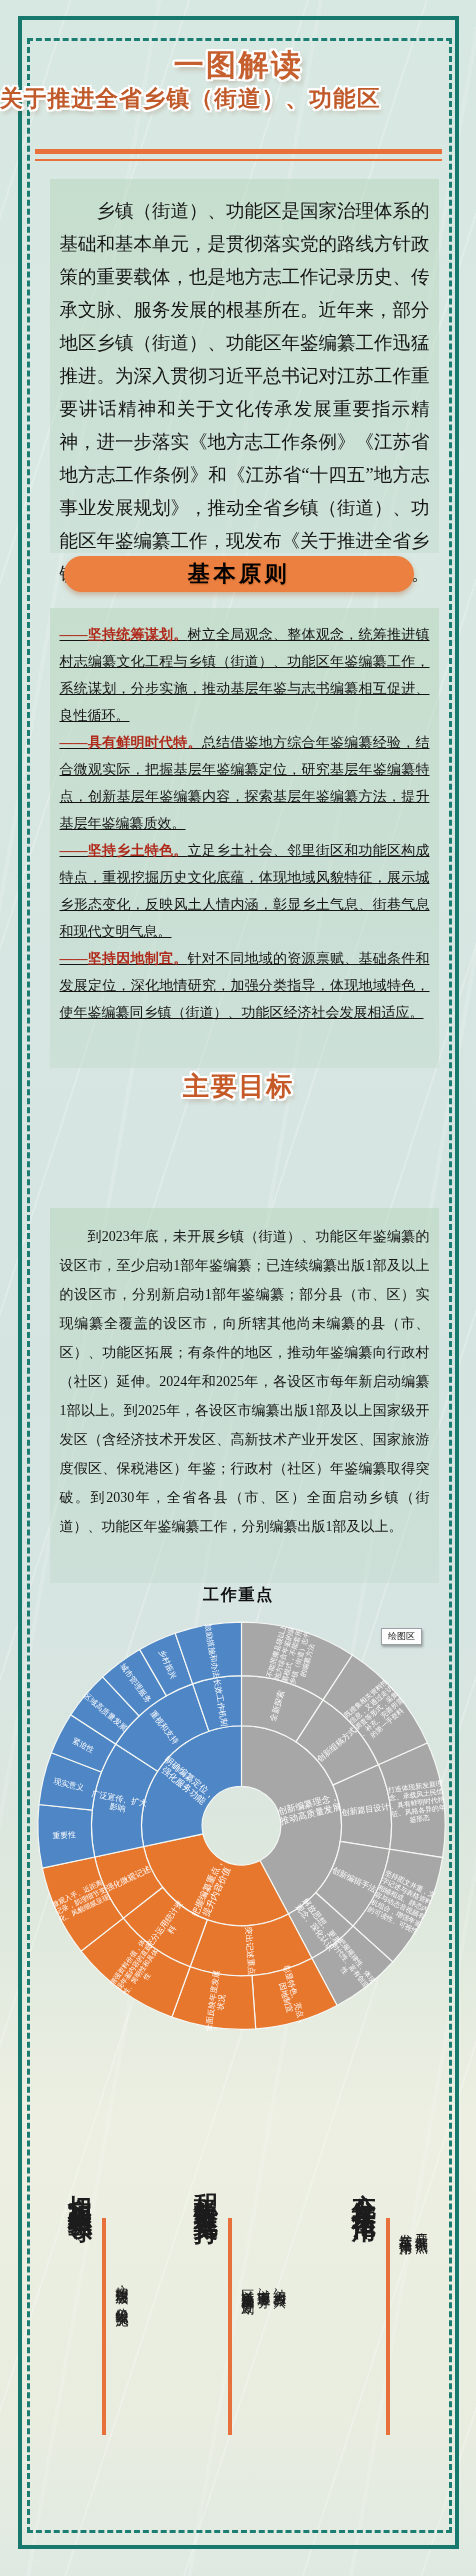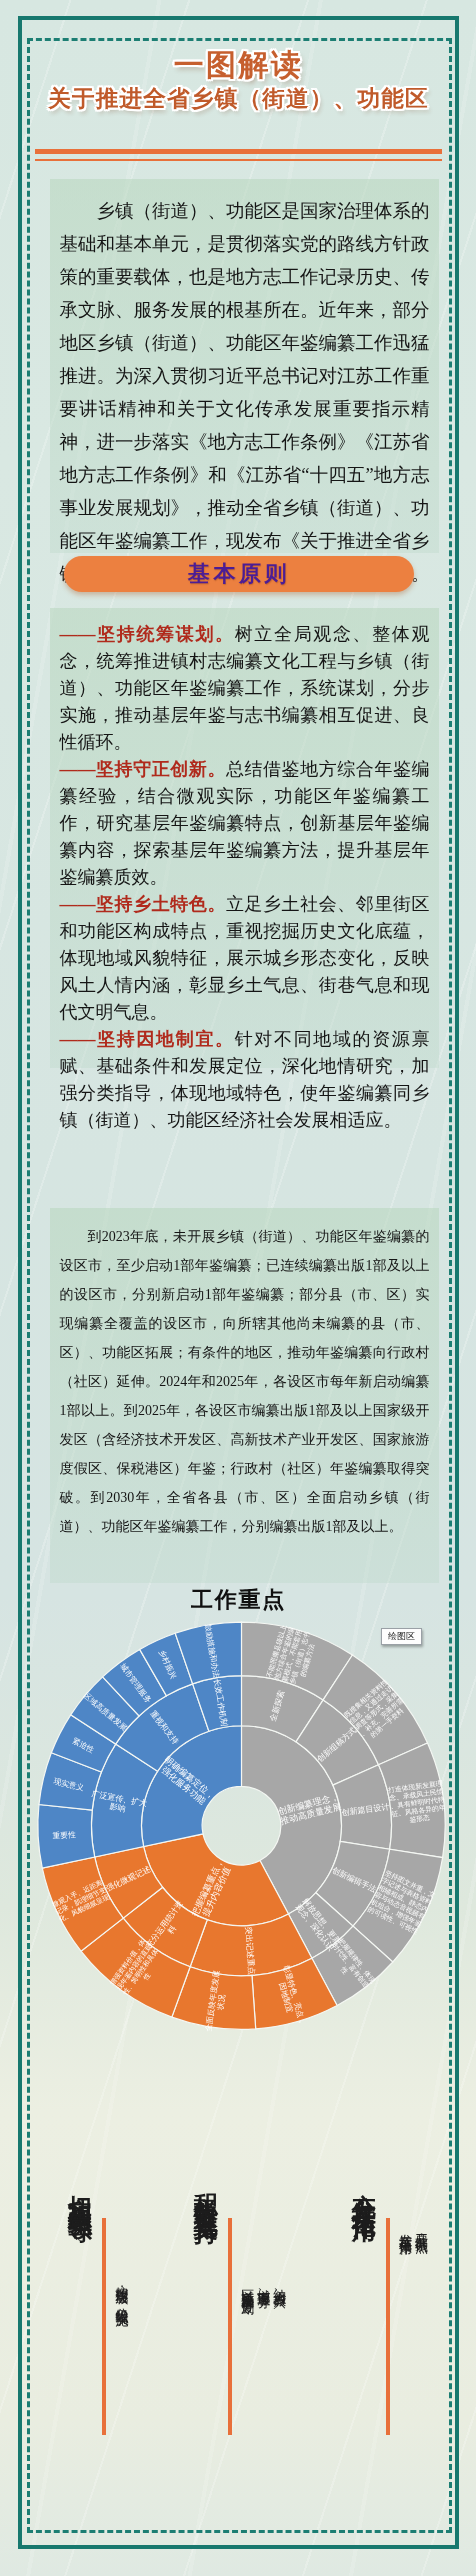--- a/index.html
+++ b/index.html
@@ -7,41 +7,41 @@
   .page{position:relative;width:477px;height:2576px;overflow:hidden;
     background:linear-gradient(180deg,#d7e7e1 0%,#d9e8e2 18%,#d6e5e1 45%,#d6e4e2 62%,#dee8dd 74%,#ecefe2 82%,#e9ede0 94%,#dfe9e2 100%);}
   .page::before{content:"";position:absolute;inset:0;z-index:1;pointer-events:none;
     background:repeating-linear-gradient(108deg,rgba(255,255,255,0) 0 66px,rgba(255,255,255,.22) 66px 68px,rgba(255,255,255,0) 68px 113px),
                repeating-linear-gradient(100deg,rgba(255,255,255,0) 0 155px,rgba(255,255,255,.14) 155px 159px);}
   .frame-solid{position:absolute;left:18px;right:18px;top:15.5px;bottom:27px;border:4.8px solid #17786e;z-index:2;pointer-events:none;}
   .frame-dashed{position:absolute;left:27px;right:25px;top:38px;bottom:43px;border:3px dashed #1c7e73;z-index:2;pointer-events:none;}
   .content{position:absolute;inset:0;z-index:3;}
   .badge{position:absolute;top:45px;left:0;width:100%;text-align:center;font-size:30px;font-weight:bold;color:#c65f2e;letter-spacing:2.4px;
     text-shadow:-1.8px -1.8px 0 #fff,1.8px -1.8px 0 #fff,-1.8px 1.8px 0 #fff,1.8px 1.8px 0 #fff,0 -2.4px 0 #fff,0 2.4px 0 #fff,-2.4px 0 0 #fff,2.4px 0 0 #fff,3px 4.2px 4.8px rgba(120,60,30,.35);}
-  .main-title{position:absolute;top:83px;left:0;width:100%;text-align:center;font-size:22.6px;font-weight:bold;color:#c05a2a;line-height:32px;letter-spacing:1.2px;
+  .main-title{position:absolute;top:83px;left:0;width:100%;font-size:22.6px;font-weight:bold;color:#c05a2a;line-height:32px;letter-spacing:1.2px;
     text-shadow:-1.8px -1.8px 0 #fff,1.8px -1.8px 0 #fff,-1.8px 1.8px 0 #fff,1.8px 1.8px 0 #fff,0 -2.4px 0 #fff,0 2.4px 0 #fff,-2.4px 0 0 #fff,2.4px 0 0 #fff,2.4px 3.6px 4.2px rgba(120,60,30,.3);}
   .divider-thick{position:absolute;left:35px;right:35px;top:149px;height:5.4px;background:#e8703a;}
   .divider-thin{position:absolute;left:35px;right:35px;top:159px;height:1.8px;background:#e8703a;}
   .panel{position:absolute;left:50px;width:389px;background:linear-gradient(180deg,rgba(183,214,189,.55),rgba(190,217,203,.42));
     font-family:"Liberation Serif","DejaVu Serif",serif;color:#151515;text-align:justify;}
   .panel-intro{top:179px;height:374px;padding:15.5px 9.5px 0 9.5px;font-size:18.5px;line-height:33px;box-sizing:border-box;}
   .indent{text-indent:2em;margin:0;}
-  .pill{position:absolute;left:64px;width:350px;height:36px;border-radius:18px;background:#ec8040;color:#4c1d95;
+  .pill{position:absolute;left:64px;width:350px;height:36px;border-radius:18px;background:#ec8040;color:#000000;
     font-size:22px;font-weight:bold;letter-spacing:3.6px;text-align:center;line-height:36px;
     box-shadow:0 3px 5.4px rgba(170,85,35,.35);text-shadow:0.6px 1.2px 1.2px rgba(150,70,20,.45);}
   .pill-principles{top:556px;}
   .pill-safeguards{top:2099px;}
-  .panel-principles{top:608px;height:460px;padding:13px 9.5px 0 9.5px;font-size:18px;line-height:27px;box-sizing:border-box;}
+  .panel-principles{top:608px;height:460px;padding:13px 9.5px 0 9.5px;font-size:14px;line-height:27px;box-sizing:border-box;text-decoration:underline;}
   .panel-principles p{margin:0;}
   .lead{color:#b02a1c;font-weight:bold;}
   .header-goals{position:absolute;top:1069px;left:0;width:100%;text-align:center;font-size:26px;font-weight:bold;color:#c55a28;letter-spacing:1.8px;
     font-family:"Liberation Serif","DejaVu Serif",serif;
     text-shadow:-1.8px -1.8px 0 #fff,1.8px -1.8px 0 #fff,-1.8px 1.8px 0 #fff,1.8px 1.8px 0 #fff,0 -2.4px 0 #fff,0 2.4px 0 #fff,-2.4px 0 0 #fff,2.4px 0 0 #fff,2.4px 3.6px 4.2px rgba(120,60,30,.3);}
   .panel-goals{top:1208px;height:375px;padding:14.3px 9.5px 0 9.5px;font-size:14px;line-height:29px;box-sizing:border-box;}
-  .chart-title{position:absolute;top:1585px;left:0;width:100%;text-align:center;font-size:22px;font-weight:bold;color:#101010;letter-spacing:1.8px;}
+  .chart-title{position:absolute;top:1585px;left:0;width:100%;text-align:center;font-size:16px;font-weight:bold;color:#101010;letter-spacing:1.8px;}
   .sunburst{position:absolute;left:0;top:1612px;width:477px;height:443px;}
   .plot-tip{position:absolute;left:381px;top:1628px;background:#fdfdfd;border:0.6px solid #9aa0a6;padding:1.2px 6px;font-size:9px;color:#222;
     box-shadow:1.2px 1.8px 2.4px rgba(0,0,0,.3);}
   .safeguards{position:absolute;left:64px;top:2175px;width:365px;height:283px;display:flex;flex-direction:row;justify-content:space-between;}
   .sg-group{display:flex;flex-direction:row;align-items:flex-start;}
   .sg-head{writing-mode:vertical-rl;font-family:"Liberation Serif","DejaVu Serif",serif;font-weight:bold;font-size:24px;letter-spacing:3.6px;color:#1c1c1c;}
   .sg-bar{width:4.2px;height:217px;background:#e8703a;margin:43px 7.2px 0 6px;}
   .sg-note{writing-mode:vertical-rl;white-space:pre-line;font-family:"Liberation Serif","DejaVu Serif",serif;font-size:13px;line-height:16px;color:#1c1c1c;letter-spacing:1.2px;}
   .sunburst text{fill:#ffffff;font-family:"Liberation Sans","DejaVu Sans",sans-serif;}
 </style>
@@ -61,25 +61,26 @@
     <div class="divider-thin"></div>
 
     <div class="panel panel-intro">
       <p class="indent">乡镇（街道）、功能区是国家治理体系的基础和基本单元，是贯彻落实党的路线方针政策的重要载体，也是地方志工作记录历史、传承文脉、服务发展的根基所在。近年来，部分地区乡镇（街道）、功能区年鉴编纂工作迅猛推进。为深入贯彻习近平总书记对江苏工作重要讲话精神和关于文化传承发展重要指示精神，进一步落实《地方志工作条例》《江苏省地方志工作条例》和《江苏省“十四五”地方志事业发展规划》，推动全省乡镇（街道）、功能区年鉴编纂工作，现发布《关于推进全省乡镇（街道）、功能区年鉴编纂工作的意见》。</p>
     </div>
 
     <div class="pill pill-principles">基本原则</div>
 
     <div class="panel panel-principles" id="principles-panel">
         <p><span class="lead">——坚持统筹谋划。</span><span>树立全局观念、整体观念，统筹推进镇村志编纂文化工程与乡镇（街道）、功能区年鉴编纂工作，系统谋划，分步实施，推动基层年鉴与志书编纂相互促进、良性循环。</span></p>
-        <p><span class="lead">——坚持守正创新。</span><span>总结借鉴地方综合年鉴编纂经验，结合微观实际，功能区年鉴编纂工作，研究基层年鉴编纂特点，创新基层年鉴编纂内容，探索基层年鉴编纂方法，提升基层年鉴编纂质效。</span></p>
+        <p><span class="lead">——具有鲜明时代特。</span><span>总结借鉴地方综合年鉴编纂经验，结合微观实际，把握基层年鉴编纂定位，研究基层年鉴编纂特点，创新基层年鉴编纂内容，探索基层年鉴编纂方法，提升基层年鉴编纂质效。</span></p>
         <p><span class="lead">——坚持乡土特色。</span><span>立足乡土社会、邻里街区和功能区构成特点，重视挖掘历史文化底蕴，体现地域风貌特征，展示城乡形态变化，反映风土人情内涵，彰显乡土气息、街巷气息和现代文明气息。</span></p>
         <p><span class="lead">——坚持因地制宜。</span><span>针对不同地域的资源禀赋、基础条件和发展定位，深化地情研究，加强分类指导，体现地域特色，使年鉴编纂同乡镇（街道）、功能区经济社会发展相适应。</span></p>
       </div>
 
+    <div class="header-goals">主要目标</div>
 
     <div class="panel panel-goals">
       <p class="indent">到2023年底，未开展乡镇（街道）、功能区年鉴编纂的设区市，至少启动1部年鉴编纂；已连续编纂出版1部及以上的设区市，分别新启动1部年鉴编纂；部分县（市、区）实现编纂全覆盖的设区市，向所辖其他尚未编纂的县（市、区）、功能区拓展；有条件的地区，推动年鉴编纂向行政村（社区）延伸。2024年和2025年，各设区市每年新启动编纂1部以上。到2025年，各设区市编纂出版1部及以上国家级开发区（含经济技术开发区、高新技术产业开发区、国家旅游度假区、保税港区）年鉴；行政村（社区）年鉴编纂取得突破。到2030年，全省各县（市、区）全面启动乡镇（街道）、功能区年鉴编纂工作，分别编纂出版1部及以上。</p>
     </div>
 
     <div class="chart-title">工作重点</div>
     <svg class="sunburst" id="sunburst-svg" viewBox="0 0 800 744">
         <path d="M405.0 191.0 A168 168 0 0 1 483.9 507.3 L436.0 417.3 A66 66 0 0 0 405.0 293.0 Z" fill="#a7a7a7" stroke="#f4f7f3" stroke-width="2"></path>
         <path d="M405.0 107.0 A252 252 0 0 1 542.2 147.7 L496.5 218.1 A168 168 0 0 0 405.0 191.0 Z" fill="#a7a7a7" stroke="#f4f7f3" stroke-width="2"></path>
         <path d="M405.0 17.0 A342 342 0 0 1 591.3 72.2 L542.2 147.7 A252 252 0 0 0 405.0 107.0 Z" fill="#a7a7a7" stroke="#f4f7f3" stroke-width="2"></path>

